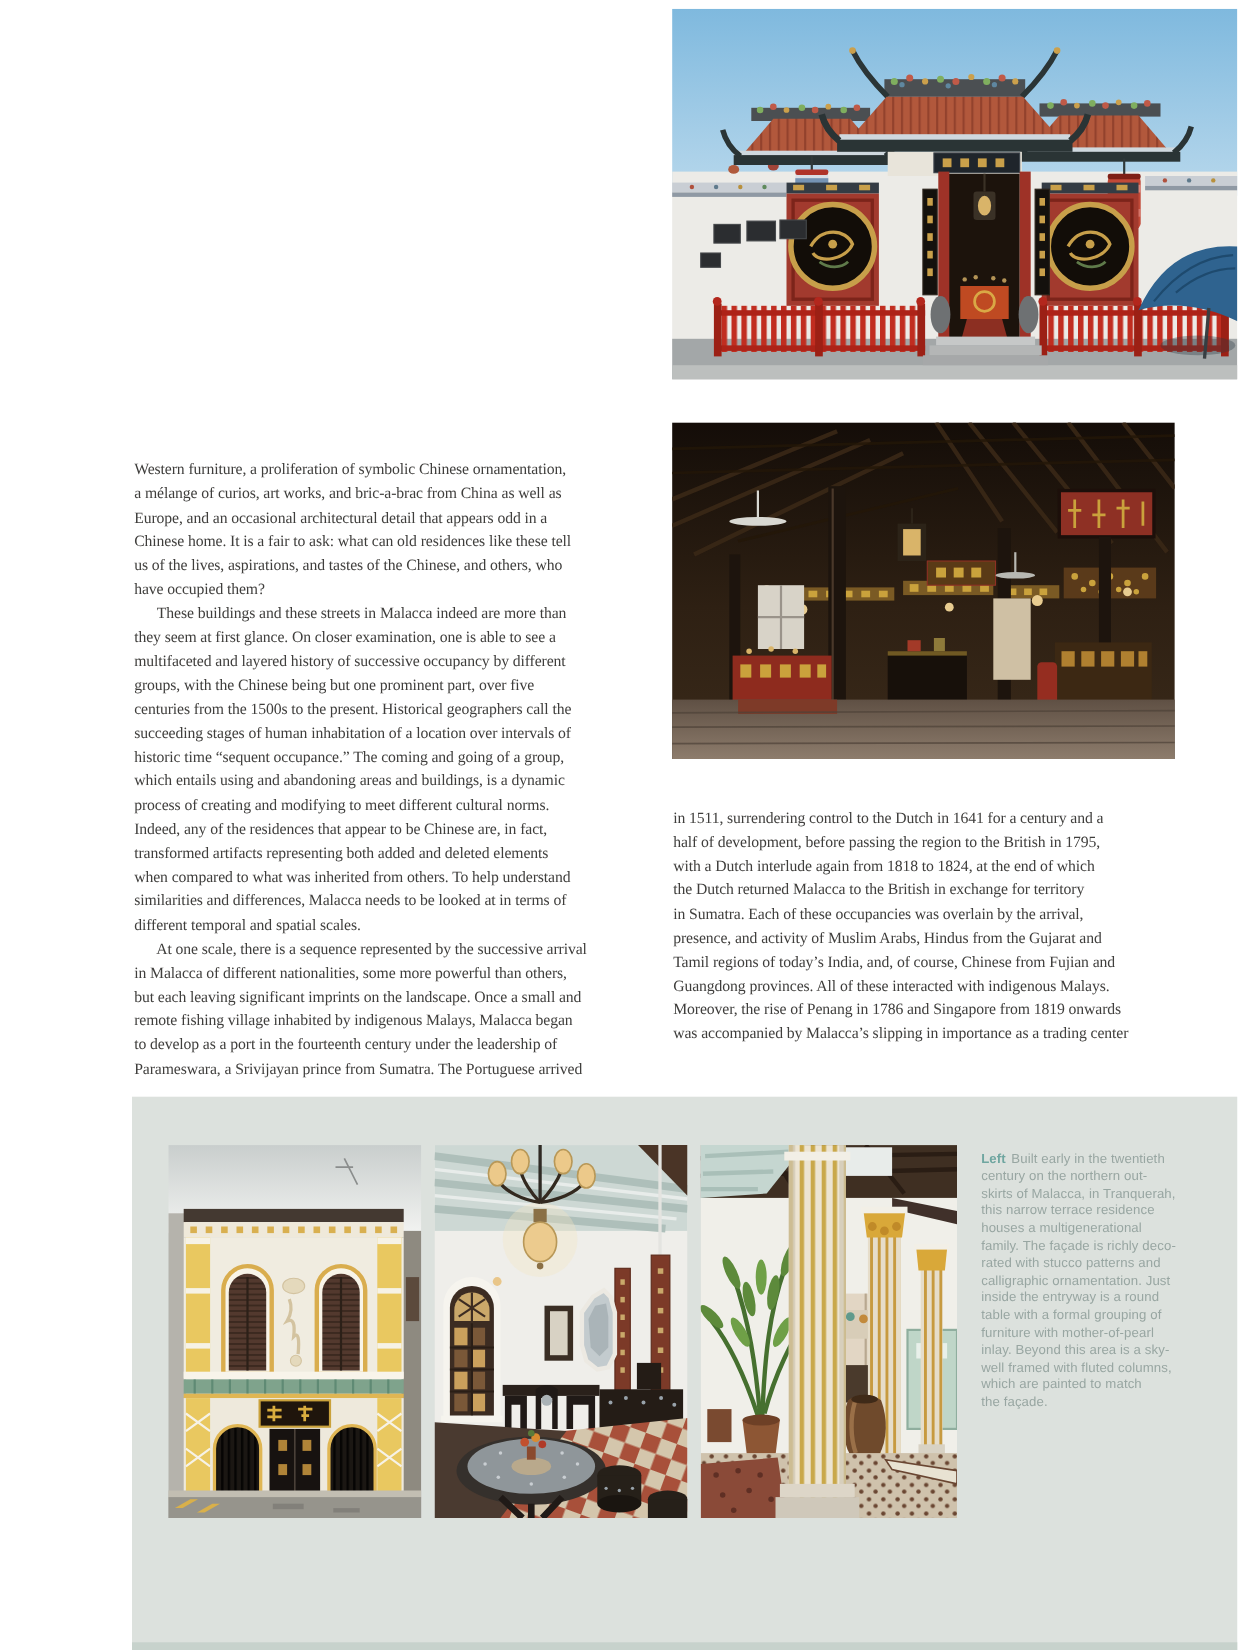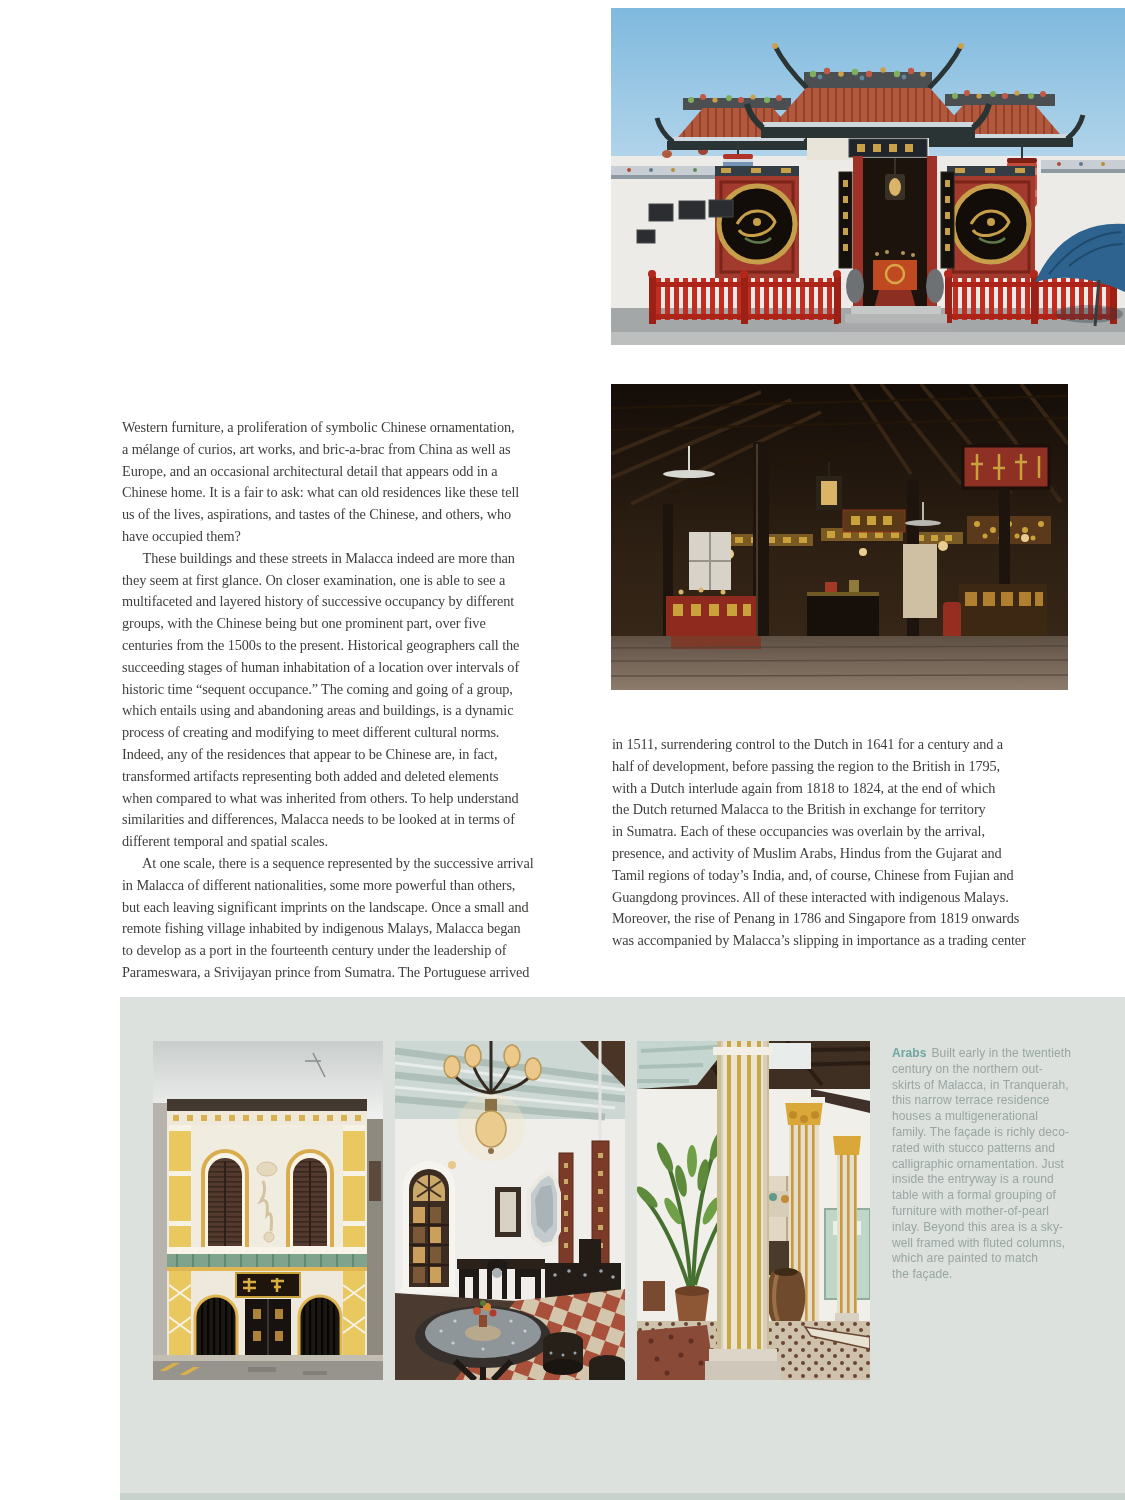--- a/index.html
+++ b/index.html
@@ -902,21 +902,21 @@
     <rect x="80" y="0" width="52" height="339" fill="url(#flute1)"></rect>
     <rect x="80" y="0" width="6" height="339" fill="#cfc6b2" opacity="0.7"></rect>
     <rect x="126" y="0" width="6" height="339" fill="#cfc6b2" opacity="0.7"></rect>
     <rect x="76" y="6" width="60" height="8" fill="#f2efe6"></rect>
     <rect x="72" y="308" width="68" height="12" fill="#ddd6c8"></rect>
     <rect x="68" y="320" width="76" height="19" fill="#cfc8ba"></rect>
   </g>
 </svg>
 
 <div class="abs caption">
-  <span class="cap-label">Arabs</span><span class="cap-text">Built early in the twentieth
+  <span class="cap-label">Left</span><span class="cap-text">Built early in the twentieth
 century on the northern out-
 skirts of Malacca, in Tranquerah,
 this narrow terrace residence
 houses a multigenerational
 family. The façade is richly deco-
 rated with stucco patterns and
 calligraphic ornamentation. Just
 inside the entryway is a round
 table with a formal grouping of
 furniture with mother-of-pearl

